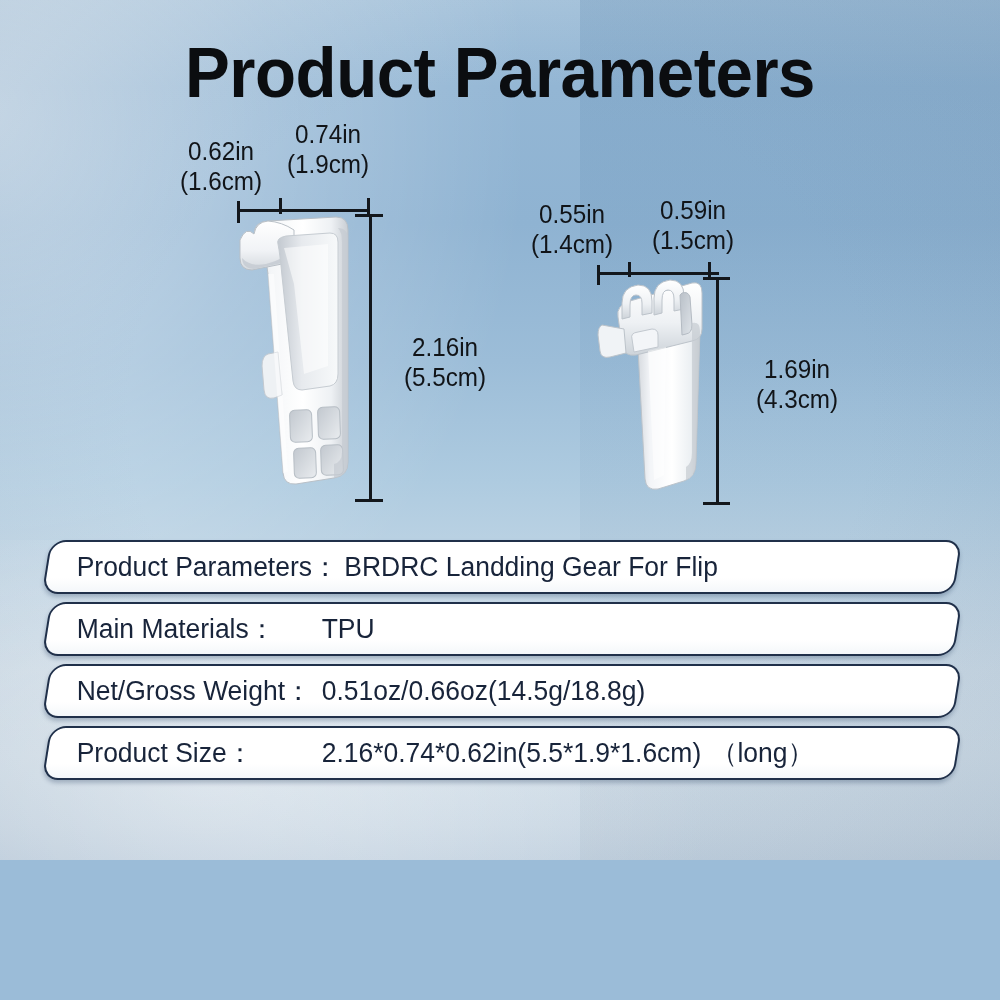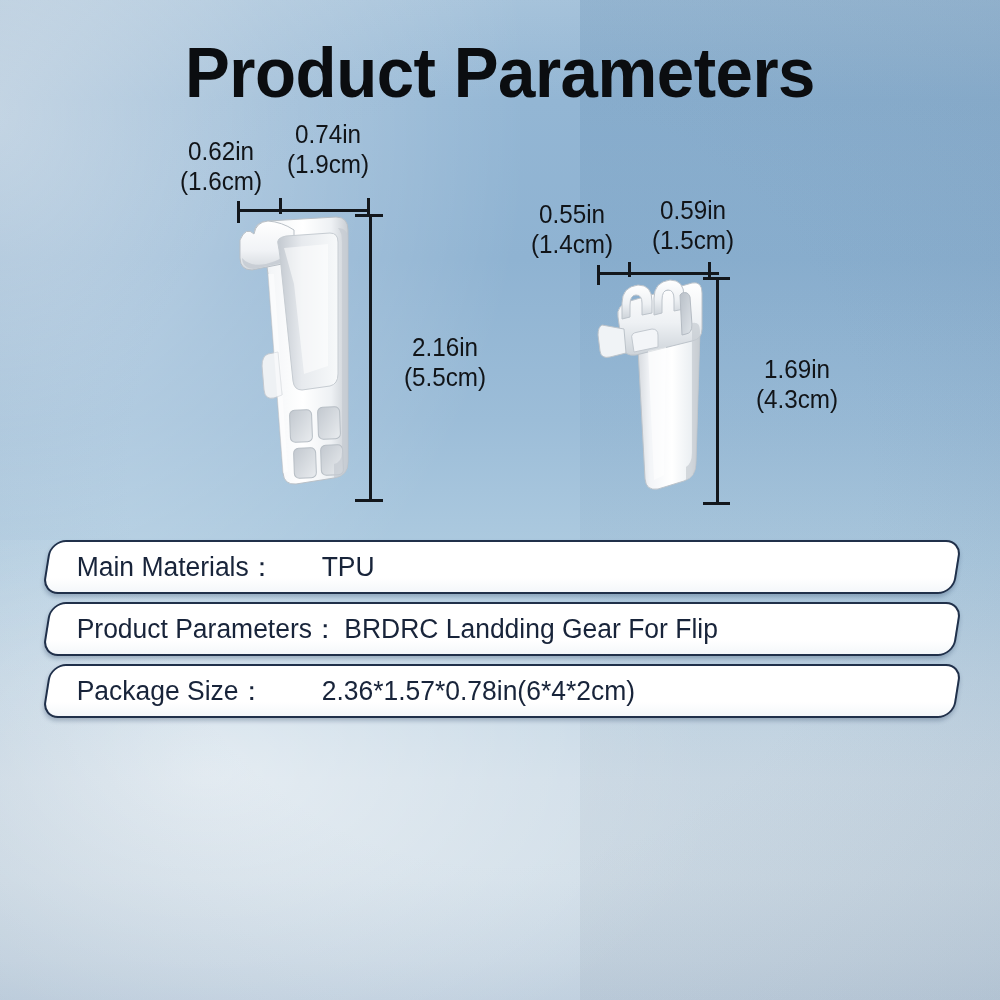--- a/index.html
+++ b/index.html
@@ -5,21 +5,21 @@
   html, body { margin:0; padding:0; }
   body {
     width:1000px; height:1000px;
     font-family:"Liberation Sans", sans-serif;
     overflow:hidden;
     position:relative;
     background:#9bbcd8;
   }
   #page {
     position:absolute; inset:0;
-    width:1000px; height:1000px;
+    width:1000px; height:860px;
     overflow:hidden;
   }
   
   .bg-base {
     position:absolute; inset:0;
     background:linear-gradient(180deg,
       #a8c5dd 0%,
       #93b6d4 10%,
       #8fb3d2 26%,
       #9cbdd8 42%,
@@ -258,40 +258,48 @@
 
       <path d="M52,74 L70,70 L68,198 L58,203 Z" fill="#ffffff" opacity=".55"></path>
       <path d="M96,46 Q104,44 104,54 L100,186 Q100,198 90,203 L90,190 Q96,186 96,176 Z" fill="#c6ccd2" opacity=".7"></path>
     </svg>
   </div>
 
   <div class="rows">
 
     <div class="row-wrap">
       <div class="pill"></div>
+      <div class="row-text tight">
+        <span class="row-label">Product Parameters：</span>
+        <span class="row-value">BRDRC Landding Gear For Flip</span>
+      </div>
+    </div>
+
+    <div class="row-wrap">
+      <div class="pill"></div>
       <div class="row-text has-gap">
         <span class="row-label">Main Materials：</span>
         <span class="row-value">TPU</span>
       </div>
     </div>
 
-    <div class="row-wrap">
-      <div class="pill"></div>
-      <div class="row-text tight">
-        <span class="row-label">Product Parameters：</span>
-        <span class="row-value">BRDRC Landding Gear For Flip</span>
-      </div>
-    </div>
-
-
-
-
 
     <div class="row-wrap">
       <div class="pill"></div>
       <div class="row-text has-gap">
-        <span class="row-label">Package Size：</span>
-        <span class="row-value">2.36*1.57*0.78in(6*4*2cm)</span>
+        <span class="row-label">Net/Gross Weight：</span>
+        <span class="row-value">0.51oz/0.66oz(14.5g/18.8g)</span>
       </div>
     </div>
 
+    <div class="row-wrap">
+      <div class="pill"></div>
+      <div class="row-text has-gap">
+        <span class="row-label">Product Size：</span>
+        <span class="row-value">2.16*0.74*0.62in(5.5*1.9*1.6cm)</span>
+        <span class="suffix">（long）</span>
+      </div>
+    </div>
+
+
+
   </div>
 </div>
 
 </body></html>

